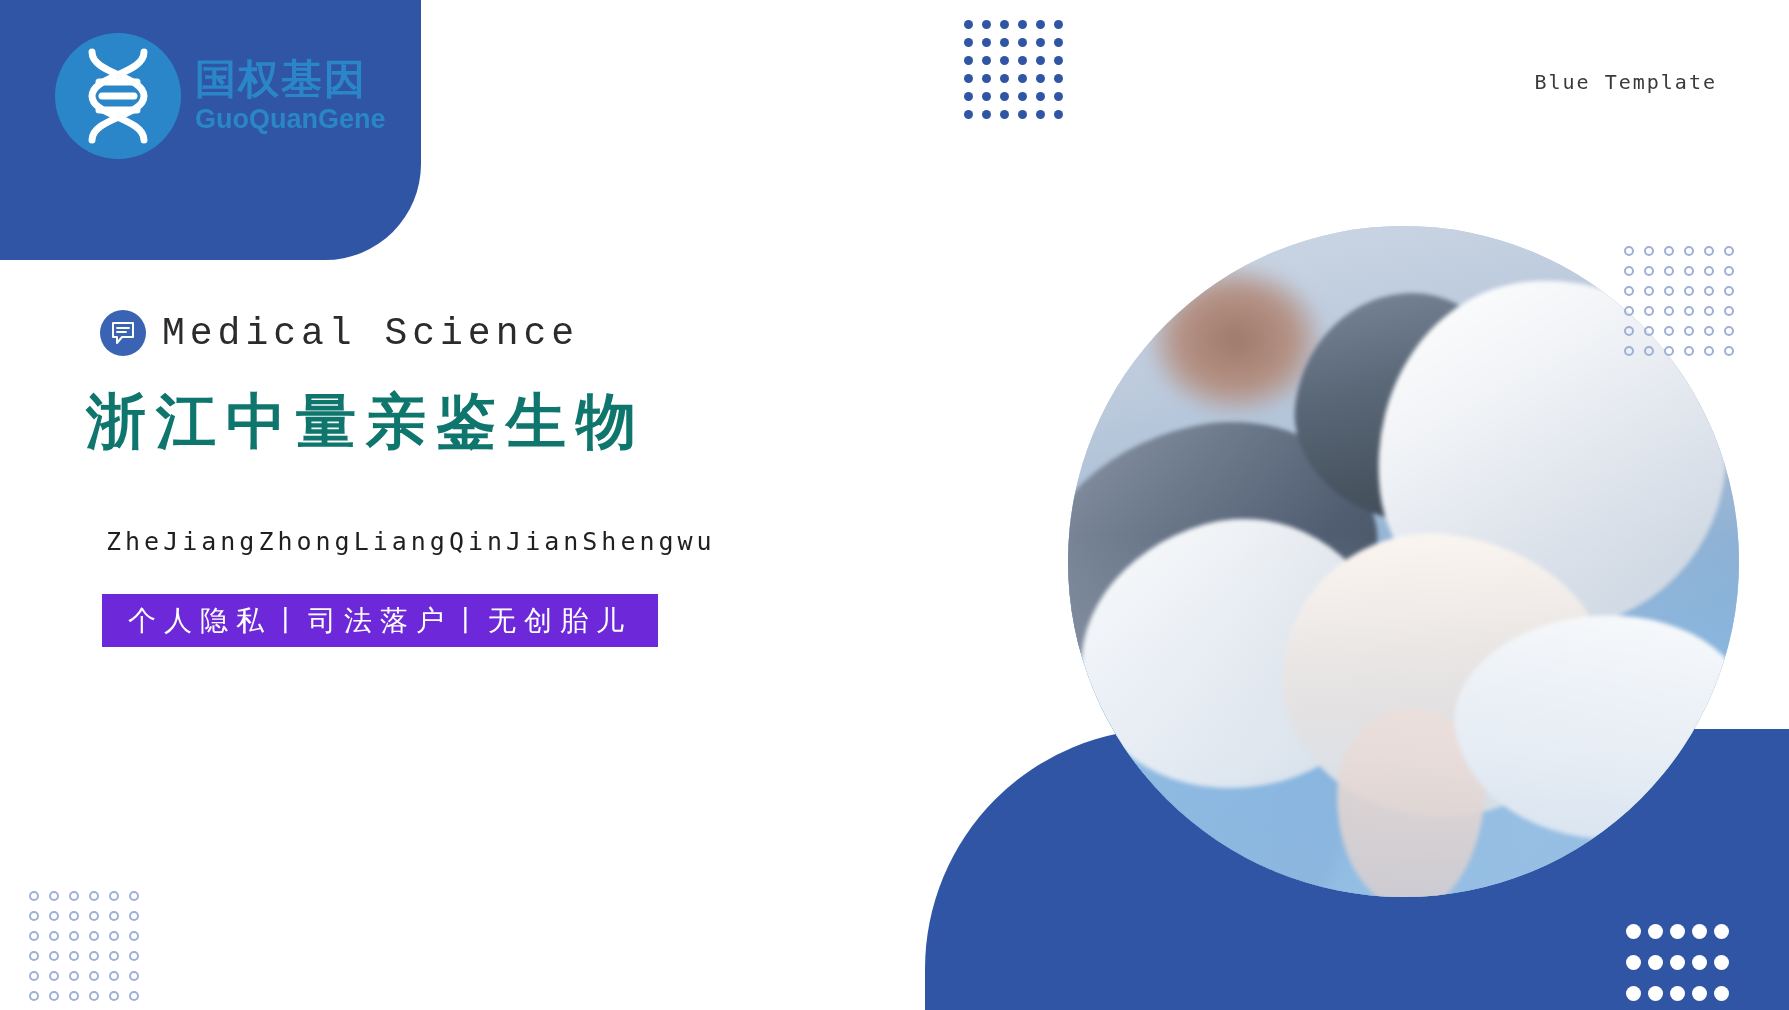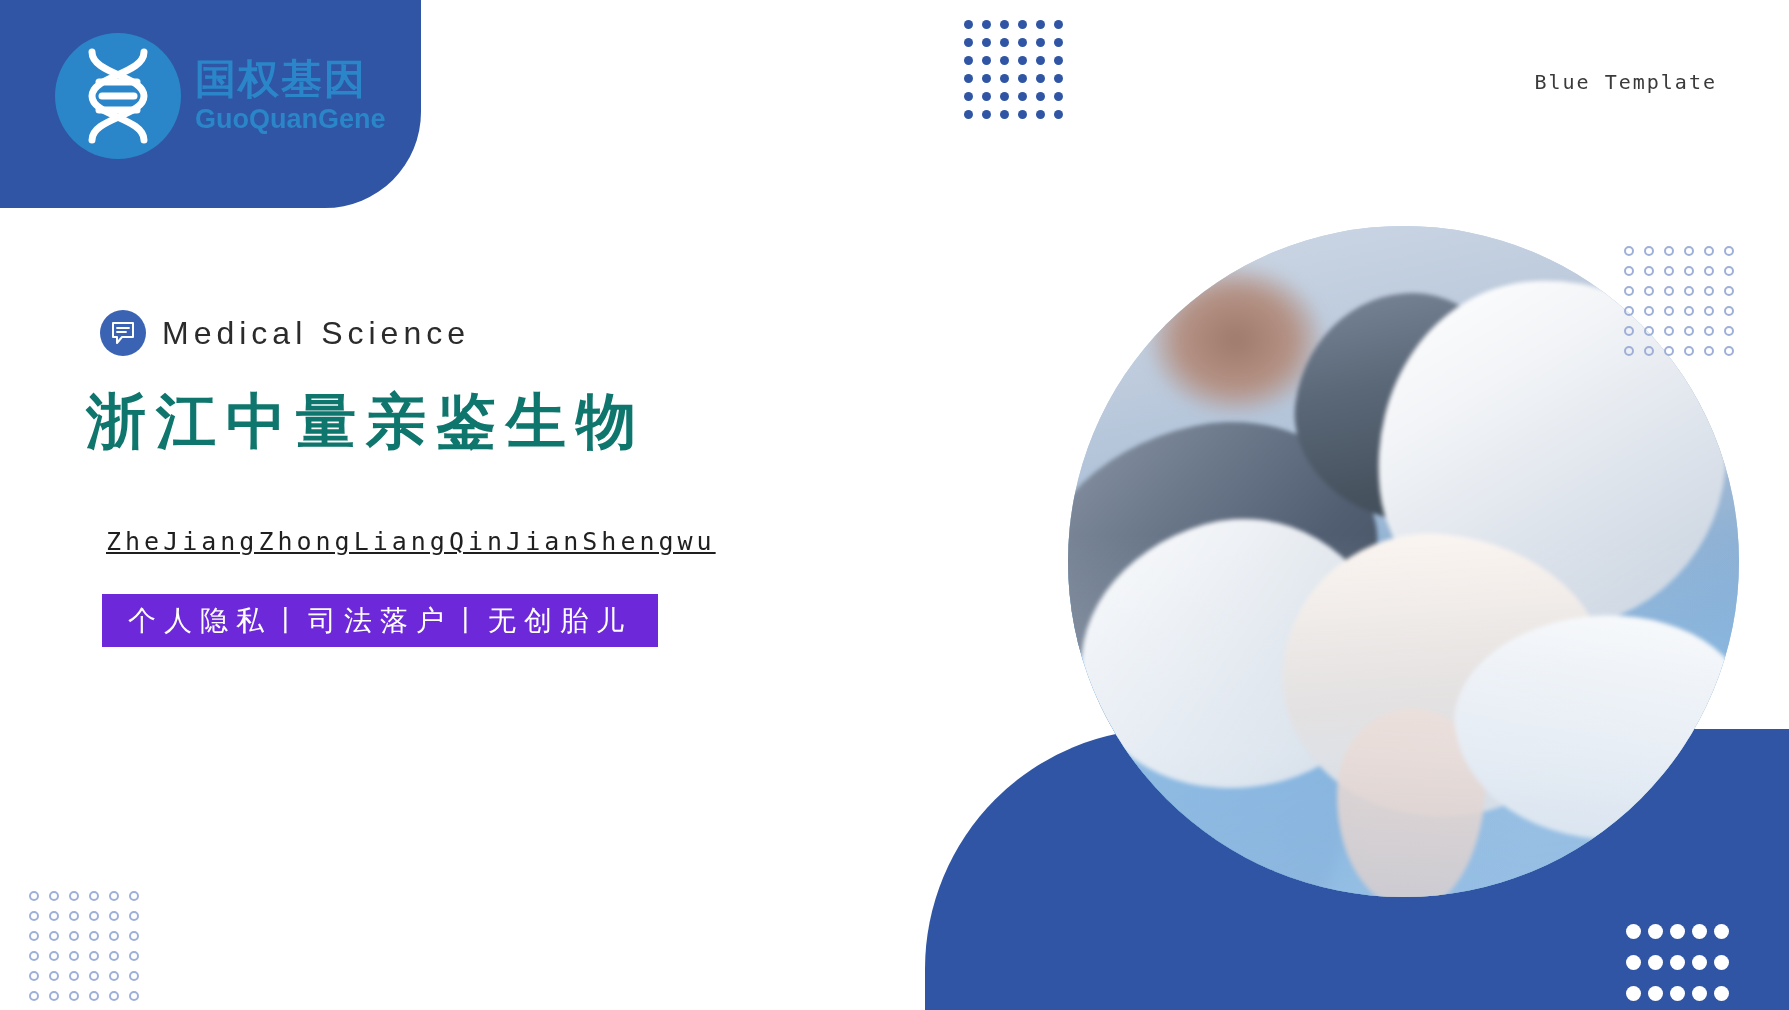--- a/index.html
+++ b/index.html
@@ -9,21 +9,21 @@
   .slide {
     position:relative;
     width:1789px; height:1010px;
     background:#ffffff;
     overflow:hidden;
   }
 
   
   .header-block {
     position:absolute; left:0; top:0;
-    width:421px; height:208px;
+    width:421px; height:260px;
     background:#2f55a4;
     border-bottom-right-radius:96px;
     z-index:6;
   }
   .logo-wrap {
     position:absolute; left:55px; top:33px;
     display:flex; align-items:center; gap:14px;
   }
   .dna-circle {
     width:126px; height:126px; border-radius:50%;
@@ -203,40 +203,39 @@
     position:absolute; left:100px; top:310px;
     display:flex; align-items:center; gap:16px;
   }
   .bubble-badge {
     width:46px; height:46px; border-radius:50%;
     background:#3a63b4;
     display:flex; align-items:center; justify-content:center;
     flex:0 0 auto;
   }
   .eyebrow-text {
-    font-family:Liberation Sans, sans-serif;
-    font-size:32px; color:#2b2b2b; letter-spacing:5px;
+    font-family:Liberation Mono, monospace;
+    font-size:38px; color:#2b2b2b; letter-spacing:5px;
     white-space:nowrap;
   }
 
   .headline {
     position:absolute; left:86px; top:390px;
     font-size:60px; font-weight:bold;
     color:#0f766e;
     letter-spacing:10px;
     line-height:1.05;
     white-space:nowrap;
   }
 
   .pinyin {
     position:absolute; left:106px; top:527px;
     font-family:"DejaVu Sans Mono", monospace;
     font-size:25px; color:#1f1f1f; letter-spacing:4px;
     white-space:nowrap;
-    text-decoration:underline;
   }
 
   .badge-bar {
     position:absolute; left:102px; top:594px;
     background:#6d28d9;
     padding:13px 26px 12px 26px;
     display:inline-block;
   }
   .badge-text {
     font-size:28px; color:#ffffff; letter-spacing:8px;

